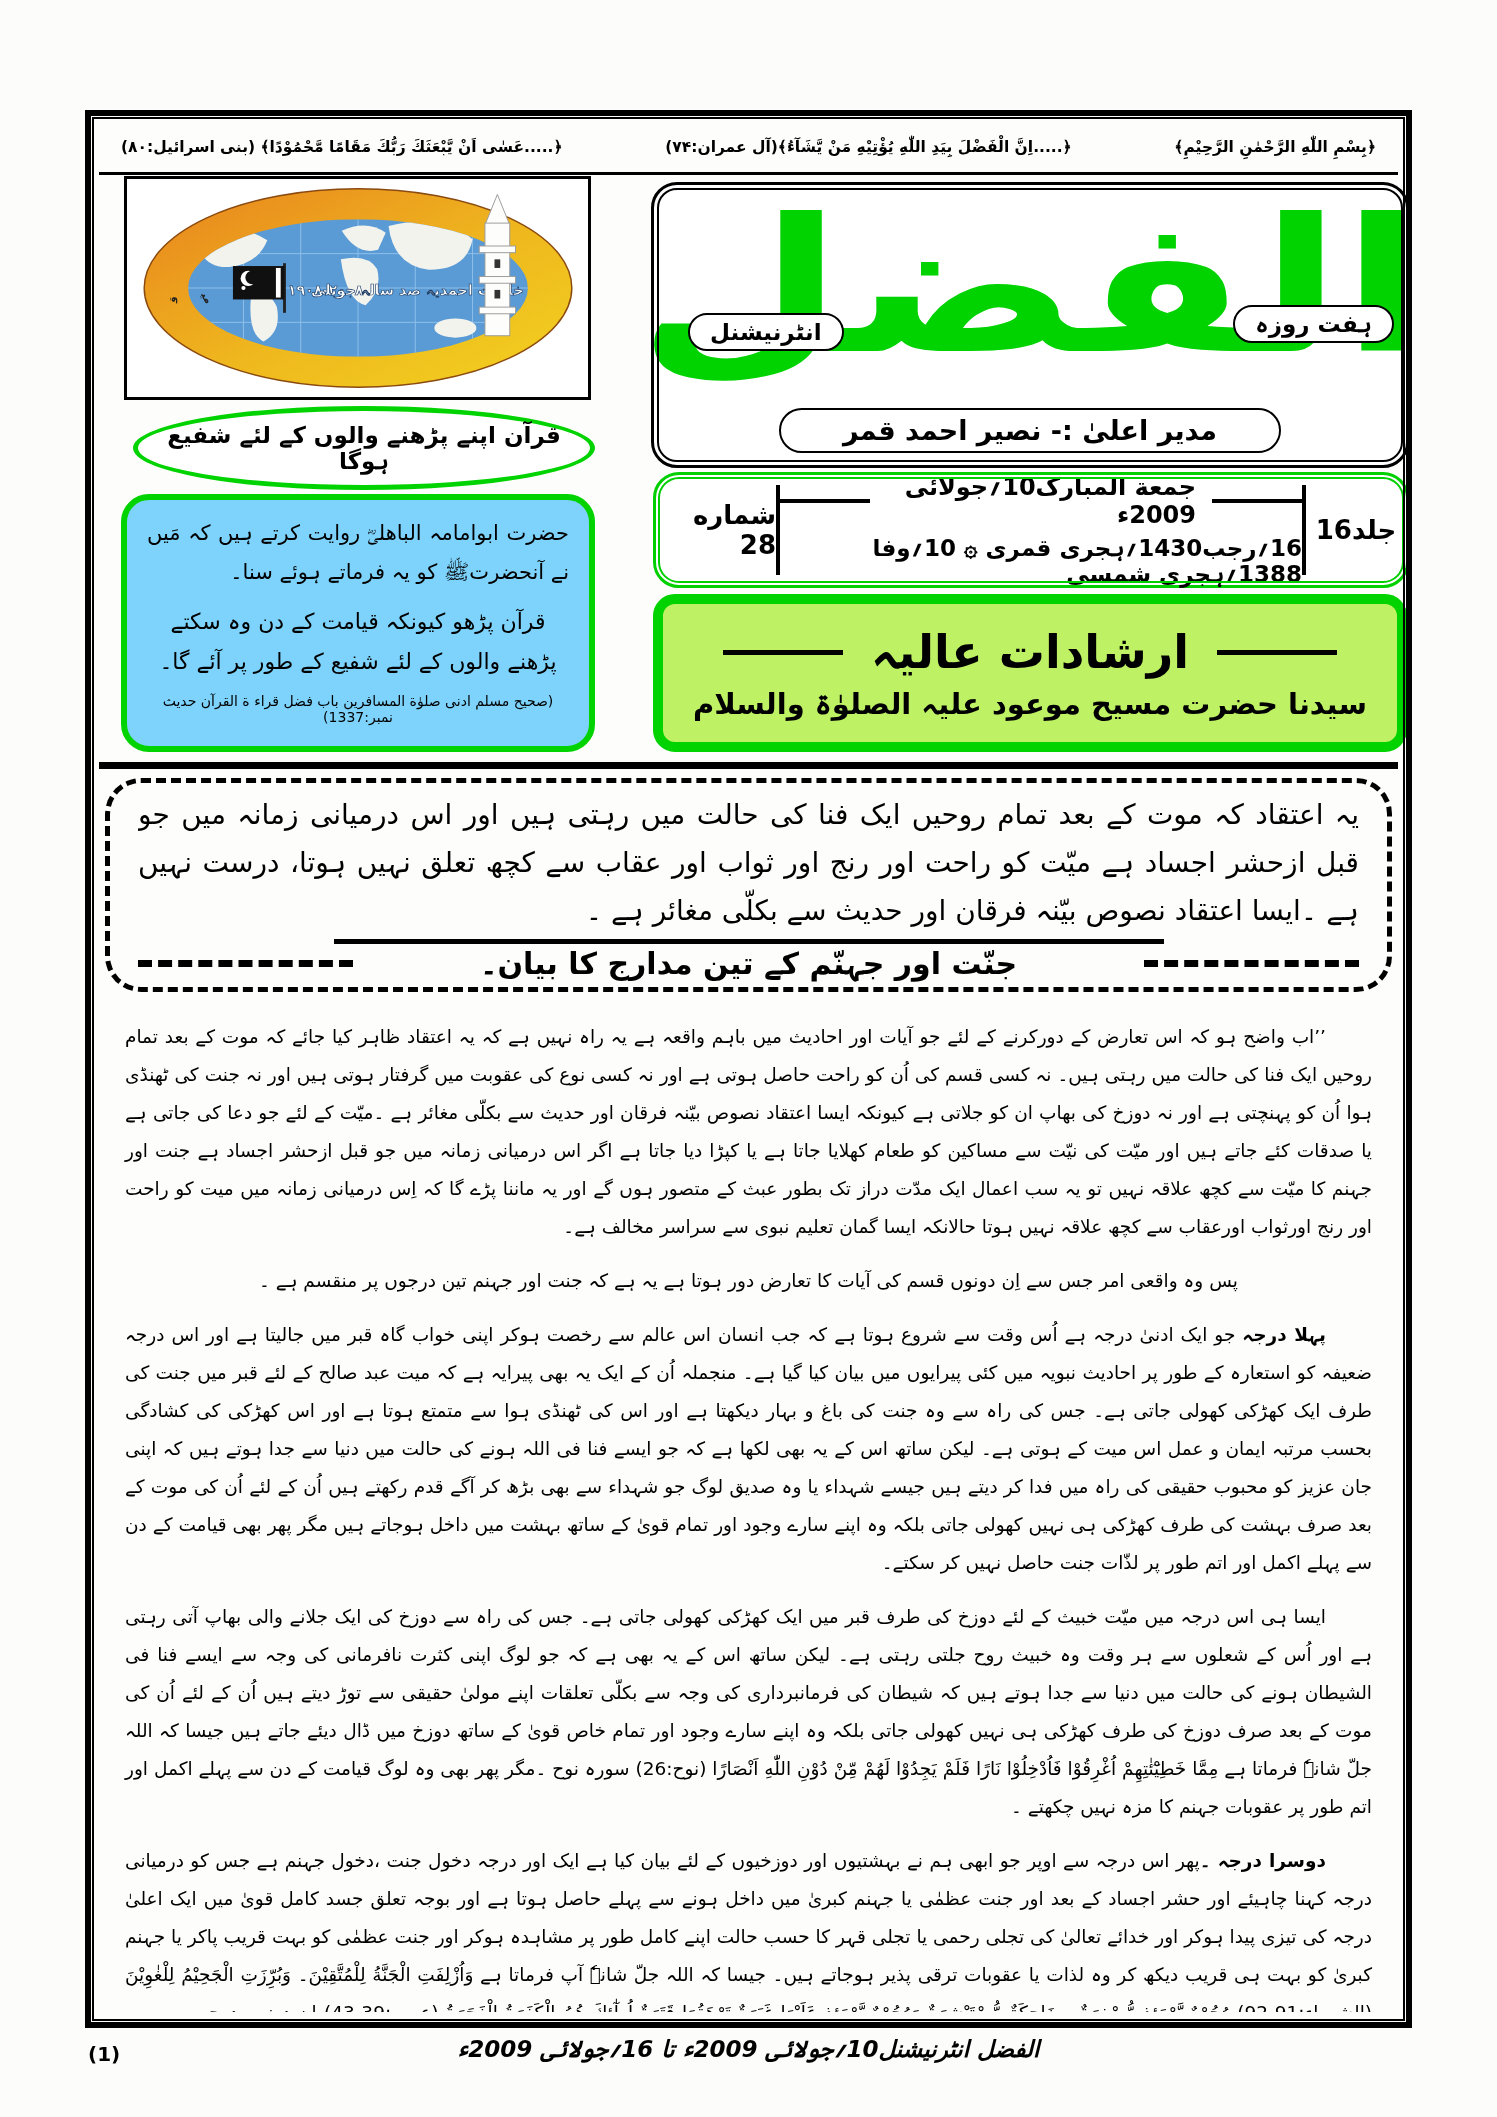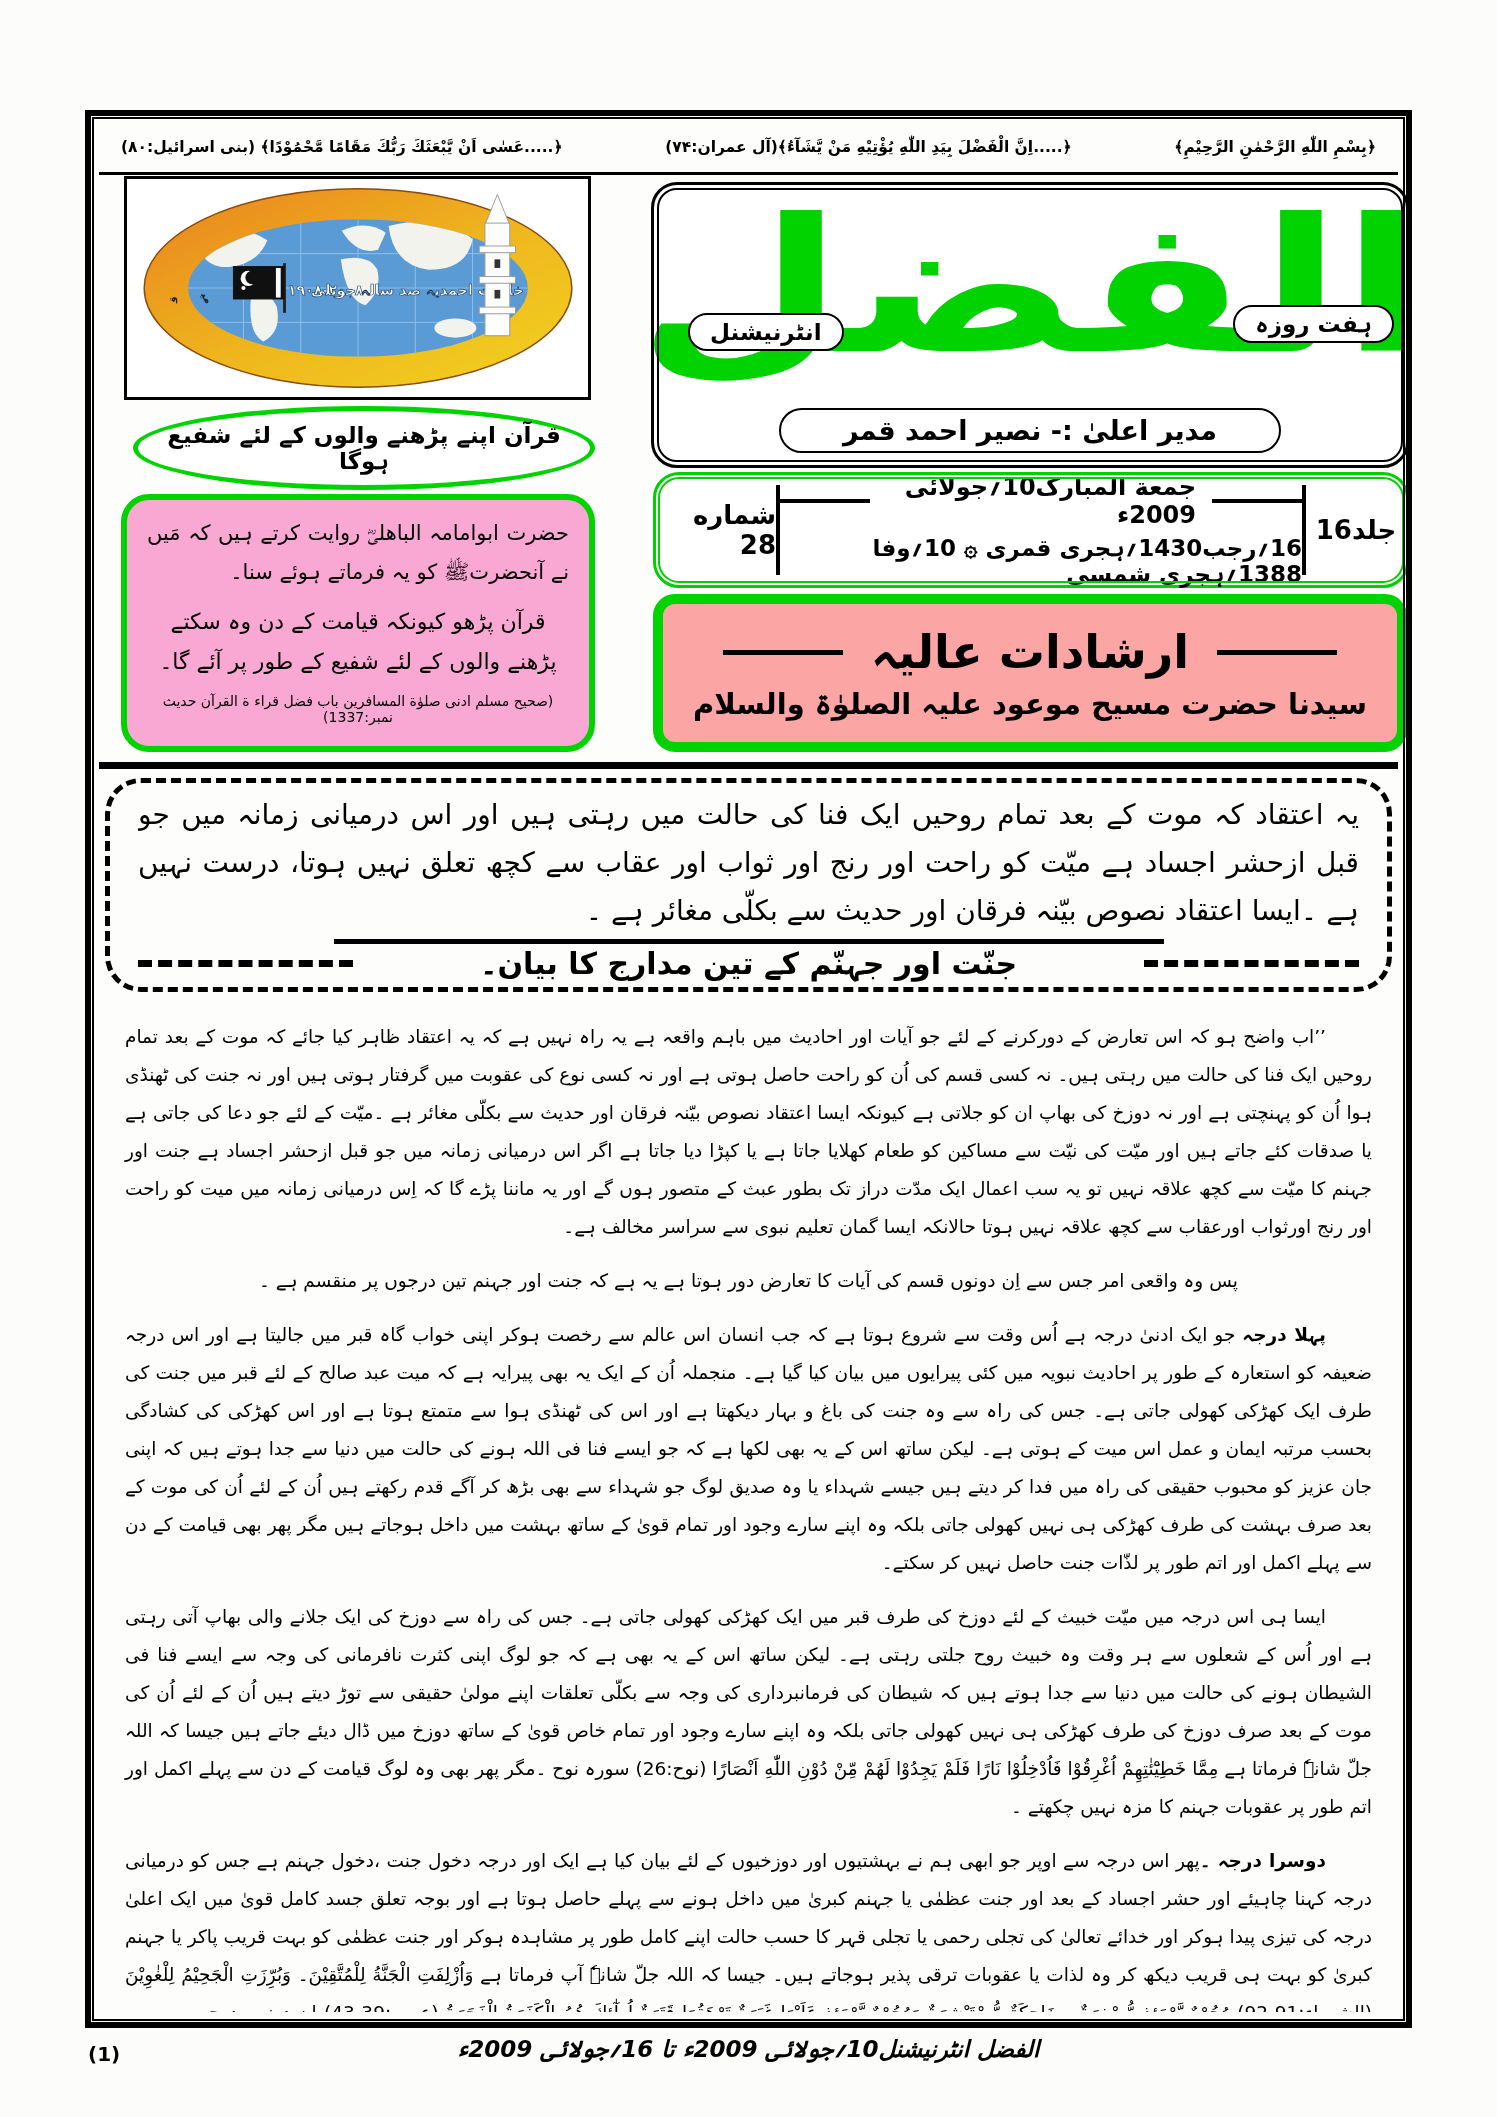--- a/index.html
+++ b/index.html
@@ -28,33 +28,33 @@
   .date-cell{display:flex;align-items:center;justify-content:center;font-weight:bold;}
   .cell-volume{width:100px;font-size:26px;}
   .cell-issue{width:120px;font-size:26px;}
   .vsep{width:4px;background:#000;margin:10px 0;}
   .cell-dates{flex:1;display:flex;flex-direction:column;align-items:center;justify-content:center;gap:6px;}
   .date-line1{display:flex;align-items:center;font-size:24px;font-weight:bold;gap:16px;}
   .hline{width:110px;height:4px;background:#000;}
   .date-line2{font-size:23px;font-weight:bold;}
 
   
-  .irshadat-box{position:absolute;left:562px;width:754px;top:478px;height:158px;border:10px solid #00d300;border-radius:22px;box-sizing:border-box;background:#fca5a5;display:flex;flex-direction:column;align-items:center;justify-content:center;gap:8px;}
+  .irshadat-box{position:absolute;left:562px;width:754px;top:478px;height:158px;border:10px solid #00d300;border-radius:22px;box-sizing:border-box;background:#bef264;display:flex;flex-direction:column;align-items:center;justify-content:center;gap:8px;}
   .irshadat-title-row{display:flex;align-items:center;gap:28px;}
   .irshadat-title{font-size:46px;font-weight:bold;letter-spacing:2px;}
   .irshadat-dash{width:120px;height:5px;background:#000;}
   .irshadat-sub{font-size:29px;font-weight:bold;}
 
   
   .logo-box{position:absolute;left:33px;width:467px;top:60px;height:224px;border:3px solid #000;box-sizing:border-box;background:#fff;display:flex;align-items:center;justify-content:center;}
   .logo-svg{width:452px;height:210px;}
 
   .oval-title{position:absolute;left:42px;width:462px;top:290px;height:84px;border:5px solid #00d300;border-radius:50%;box-sizing:border-box;display:flex;align-items:center;justify-content:center;text-align:center;font-size:23px;font-weight:bold;padding:0 26px;background:#fff;}
 
-  .hadith-box{position:absolute;left:30px;width:474px;top:378px;height:258px;border:6px solid #00d300;border-radius:28px;box-sizing:border-box;padding:14px 20px 8px;background:#f9a8d4;overflow:hidden;}
+  .hadith-box{position:absolute;left:30px;width:474px;top:378px;height:258px;border:6px solid #00d300;border-radius:28px;box-sizing:border-box;padding:14px 20px 8px;background:#7dd3fc;overflow:hidden;}
   .hadith-box p{margin:0 0 10px;}
   .hadith-narration{font-size:21px;line-height:1.85;text-align:justify;}
   .hadith-main{font-size:22px;line-height:1.85;text-align:center;}
   .hadith-ref{font-size:14px;text-align:center;margin-top:6px;}
 
   
   .thick-sep{position:absolute;left:8px;right:8px;top:646px;height:7px;background:#000;}
 
   
   .quote-box{position:absolute;left:14px;right:14px;top:662px;height:214px;border:5px dashed #000;border-radius:36px;box-sizing:border-box;padding:8px 28px 6px;display:flex;flex-direction:column;overflow:hidden;background:#fdfdfb;}

